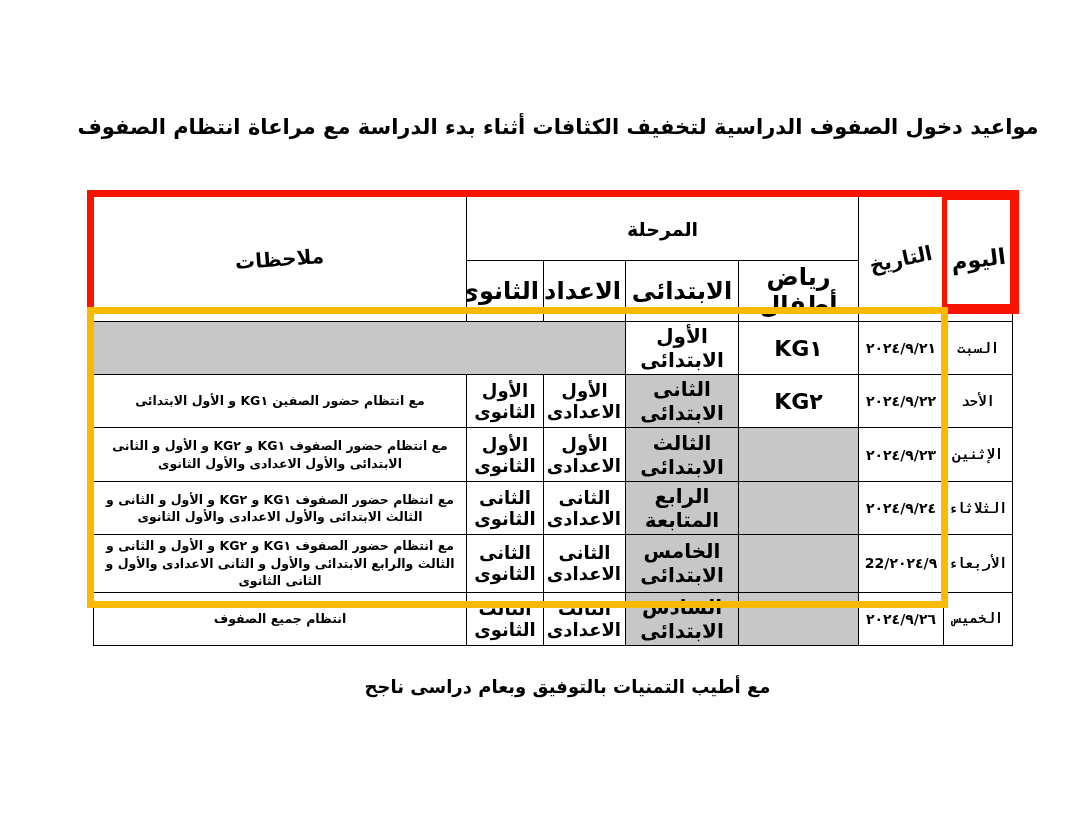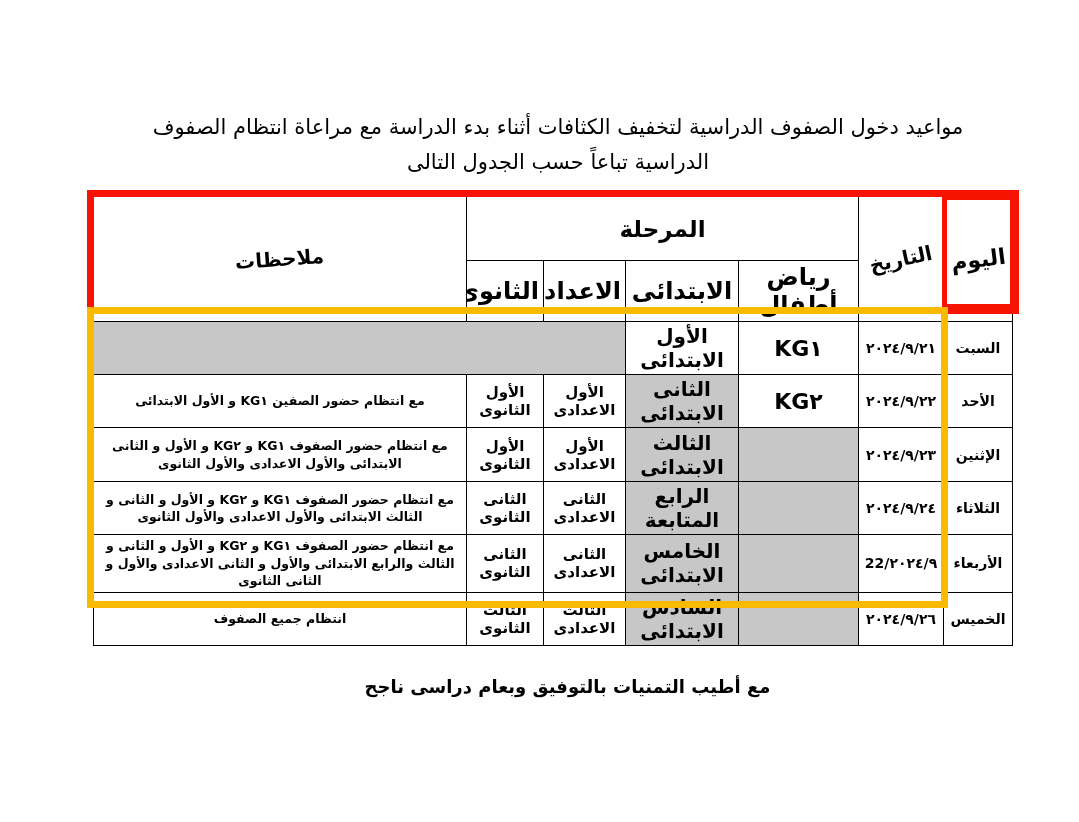--- a/index.html
+++ b/index.html
@@ -9,48 +9,48 @@
     background: #ffffff;
     font-family: "DejaVu Sans", "Liberation Sans", sans-serif;
     position: relative;
     overflow: hidden;
     color: #000;
   }
 
   
   .page-title {
     position: absolute; top: 110px; left: 0; width: 100%;
-    text-align: center; font-weight: 400; font-size: 21px; line-height: 1.65; padding-left: 37px;
+    text-align: center; font-weight: 700; font-size: 21px; line-height: 1.65; padding-left: 37px;
   }
 
   
   .table-wrap {
     position: absolute; top: 196px; left: 93px; width: 920px;
     direction: rtl;
   }
   table.schedule { border-collapse: collapse; width: 100%; table-layout: fixed; }
   .schedule th, .schedule td {
     border: 1.5px solid #000;
     text-align: center; vertical-align: middle;
     padding: 2px 4px; font-weight: bold; overflow: hidden;
   }
   .h-row1 { height: 64px; }
   .h-row2 { height: 52px; }
-  .h-stage { font-size: 23px; }
+  .h-stage { font-size: 19px; }
   .h-sub   { font-size: 24px; }
   .h-day span, .h-date span, .h-notes span { display: inline-block; }
   .h-day span   { font-size: 22px; transform: rotate(-7deg); }
   .h-date span  { font-size: 20px; transform: rotate(-12deg); }
   .h-notes span { font-size: 20px; transform: rotate(-4deg); }
 
-  .day-cell   { font-size: 14px; }
+  .day-cell   { font-size: 14px; font-family: Liberation Mono, monospace; }
   .date-cell  { font-size: 14px; margin-left: 10px; }
   .kg-cell    { font-size: 22px; }
   .primary-cell { font-size: 20px; }
-  .prep-cell, .sec-cell { font-size: 15px; }
+  .prep-cell, .sec-cell { font-size: 18px; }
   .notes-cell { font-size: 12.5px; line-height: 1.4; }
 
   .gray { background: var(--gray-cell, #c7c7c7); }
 
   
   .frame { position: absolute; pointer-events: none; }
   .frame-red-header {
     left: -6px; top: -6px; width: 932px; height: 124px;
     border: 7px solid var(--red-border, #f61400);
   }
@@ -73,21 +73,20 @@
     position: absolute; top: 676px; left: 0; width: 100%;
     direction: rtl; text-align: center;
     font-weight: 900; font-size: 18px; margin-left: 28px;
   }
 </style>
 </head>
 <body>
 
 <div class="page-title">
   <div>مواعيد دخول الصفوف الدراسية لتخفيف الكثافات أثناء بدء الدراسة مع مراعاة انتظام الصفوف</div>
-  <div>الدراسية تباعاً حسب الجدول التالى</div>
 </div>
 
 <div class="table-wrap">
 
   <table class="schedule">
     <colgroup>
       <col style="width:69px">
       <col style="width:85px">
       <col style="width:120px">
       <col style="width:113px">

